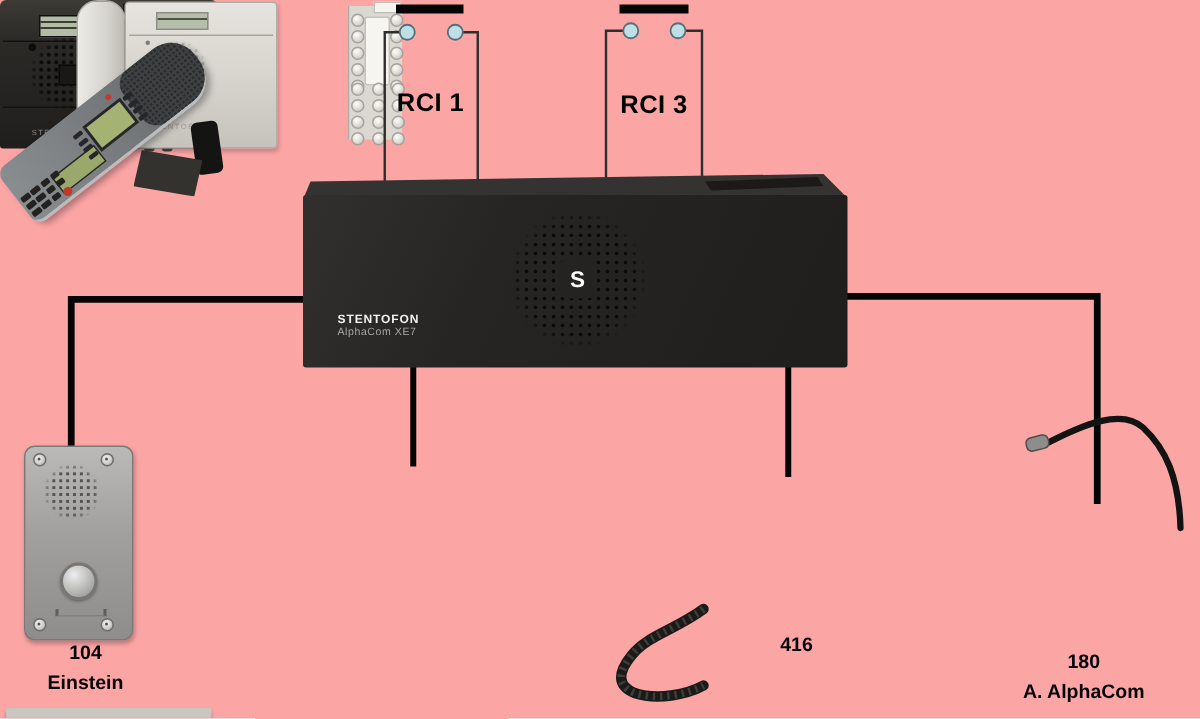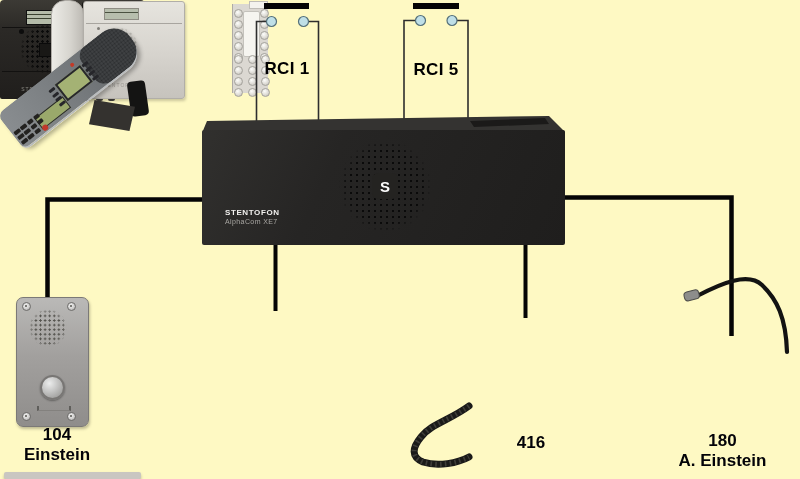--- a/index.html
+++ b/index.html
@@ -1,16 +1,16 @@
 <!DOCTYPE html>
 <html><head>
 <meta charset="utf-8">
 <style>
   html,body{margin:0;padding:0;background:#fff;}
-  #canvas{position:relative;width:800px;height:479px;background:#fef9c3;overflow:hidden;
+  #canvas{position:relative;width:800px;height:479px;background:#fca5a5;overflow:hidden;
           font-family:"Liberation Sans",sans-serif;}
   svg.layer{position:absolute;left:0;top:0;width:800px;height:479px;}
   #under{z-index:1;} #over{z-index:5;}
   .abs{position:absolute;}
 
   
   .rci-label{position:absolute;z-index:3;font-size:17px;font-weight:bold;color:#000;
              text-align:center;letter-spacing:.3px;}
   #rci1-label{left:251px;top:59px;width:72px;}
   #rci2-label{left:400px;top:60px;width:72px;}
@@ -140,25 +140,25 @@
           border:1.5px solid #27272b;}
   .a-col{position:absolute;display:flex;flex-direction:column;gap:2.5px;}
   #a-colL{left:55px;top:13px;} #a-colR{left:97px;top:13px;}
   .a-col i{width:7px;height:3px;background:#26262a;border-radius:1px;}
   #a-keys{position:absolute;left:2px;top:24px;display:grid;grid-template-columns:repeat(4,6.5px);
           gap:1.8px 1.8px;}
   #a-keys i{width:6.5px;height:4px;background:#232220;border-radius:1px;}
   #a-red{position:absolute;left:27px;top:37px;width:6px;height:6px;border-radius:50%;background:#c0392b;}
 
   
-  .dev-label{position:absolute;z-index:4;text-align:center;font-weight:bold;font-size:17px;
+  .dev-label{position:absolute;z-index:4;text-align:center;font-weight:bold;font-size:13px;
              line-height:20px;color:#030308;}
   #label104{left:12px;top:425px;width:90px;}
   #label6540{left:225px;top:425px;width:110px;}
-  #label416{left:476px;top:433px;width:110px;}
+  #label416{left:476px;top:420px;width:110px;}
   #label102{left:660px;top:431px;width:125px;}
 </style>
 </head>
 <body>
 
 <div id="canvas">
 
   <svg id="under" class="layer">
 
     <rect x="264" y="3" width="45" height="6" fill="#050505"></rect>
@@ -176,21 +176,21 @@
     <polygon points="202,133 207,121 549,116 565,132" fill="#343331"></polygon>
     <polygon points="470,121 545,118 549,124 474,127" fill="#1b1a19"></polygon>
 
     <polyline points="203,199.5 47.5,199.5 47.5,298" fill="none" stroke="#050505" stroke-width="4.5"></polyline>
     <polyline points="275.5,243 275.5,311" fill="none" stroke="#050505" stroke-width="4"></polyline>
     <polyline points="525.5,243 525.5,318" fill="none" stroke="#050505" stroke-width="4"></polyline>
     <polyline points="563,197.5 731.5,197.5 731.5,336" fill="none" stroke="#050505" stroke-width="4.5"></polyline>
   </svg>
 
   <div class="rci-label" id="rci1-label">RCI 1</div>
-  <div class="rci-label" id="rci2-label">RCI 5</div>
+  <div class="rci-label" id="rci2-label">RCI 3</div>
 
   <div id="xfront">
     <div id="xbrand">STENTOFON</div>
     <div id="xmodel">AlphaCom XE7</div>
     <div id="xgrille" class="abs"></div>
     <div id="xlogo" class="abs">
       <b>S</b>
     </div>
   </div>
 
@@ -341,16 +341,16 @@
     <div>104</div>
     <div>Einstein</div>
   </div>
   <div class="dev-label" id="label6540">
   </div>
   <div class="dev-label" id="label416">
     <div>416</div>
   </div>
   <div class="dev-label" id="label102">
     <div>180</div>
-    <div>A. Einstein</div>
+    <div>A. AlphaCom</div>
   </div>
 
 </div>
 
 </body></html>

